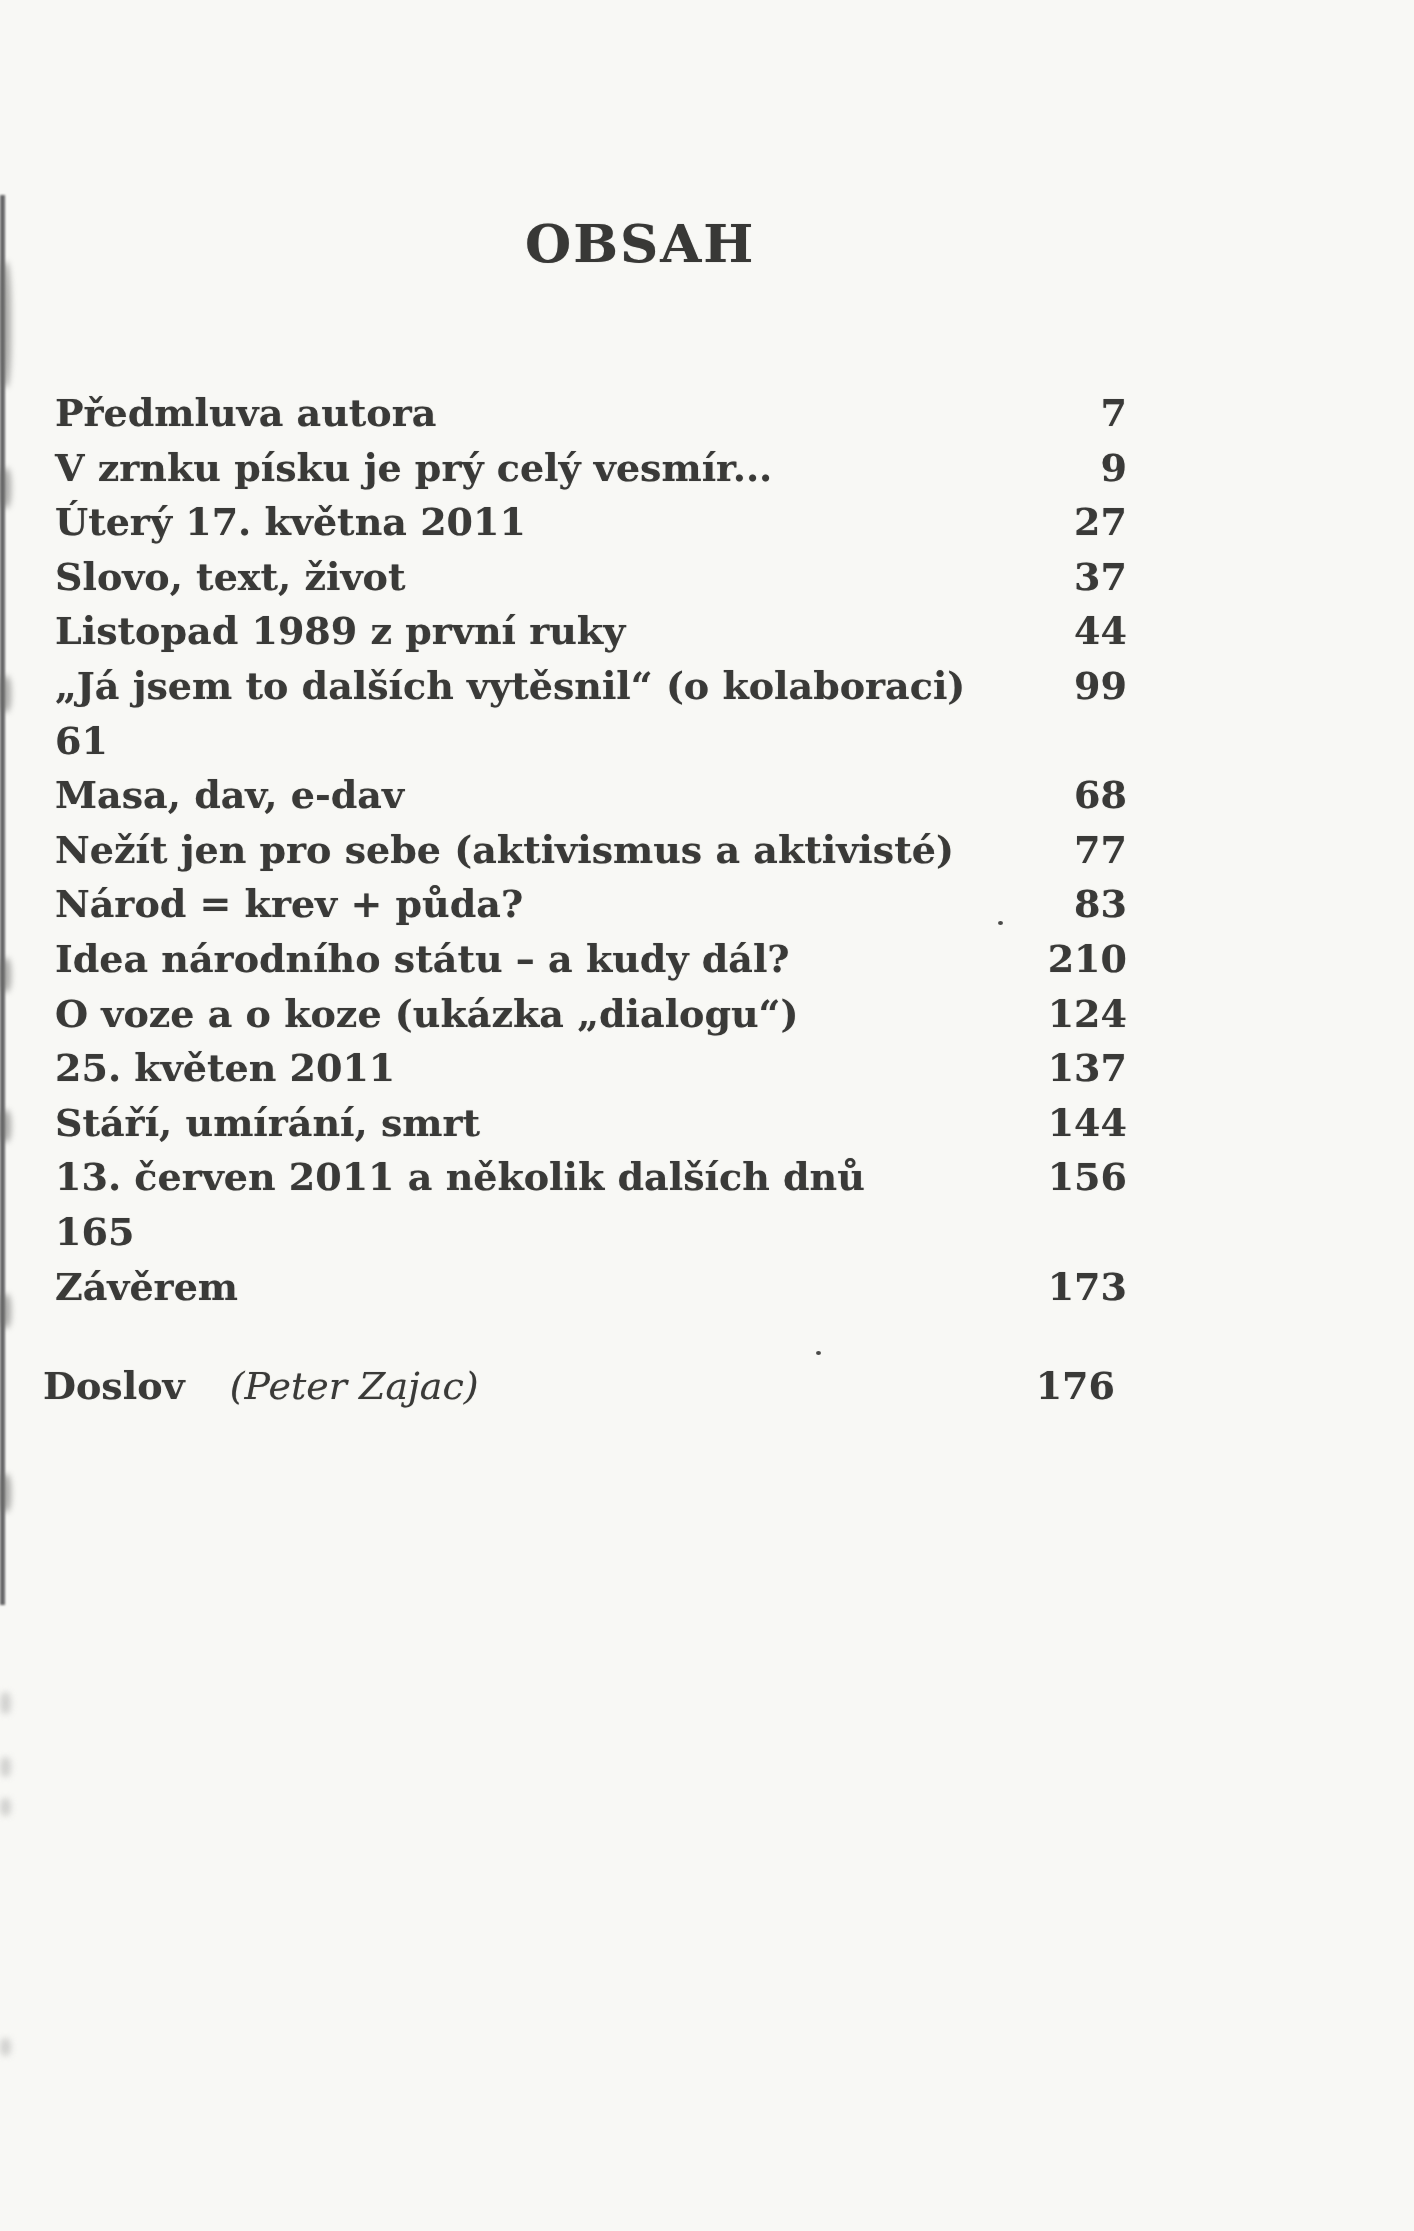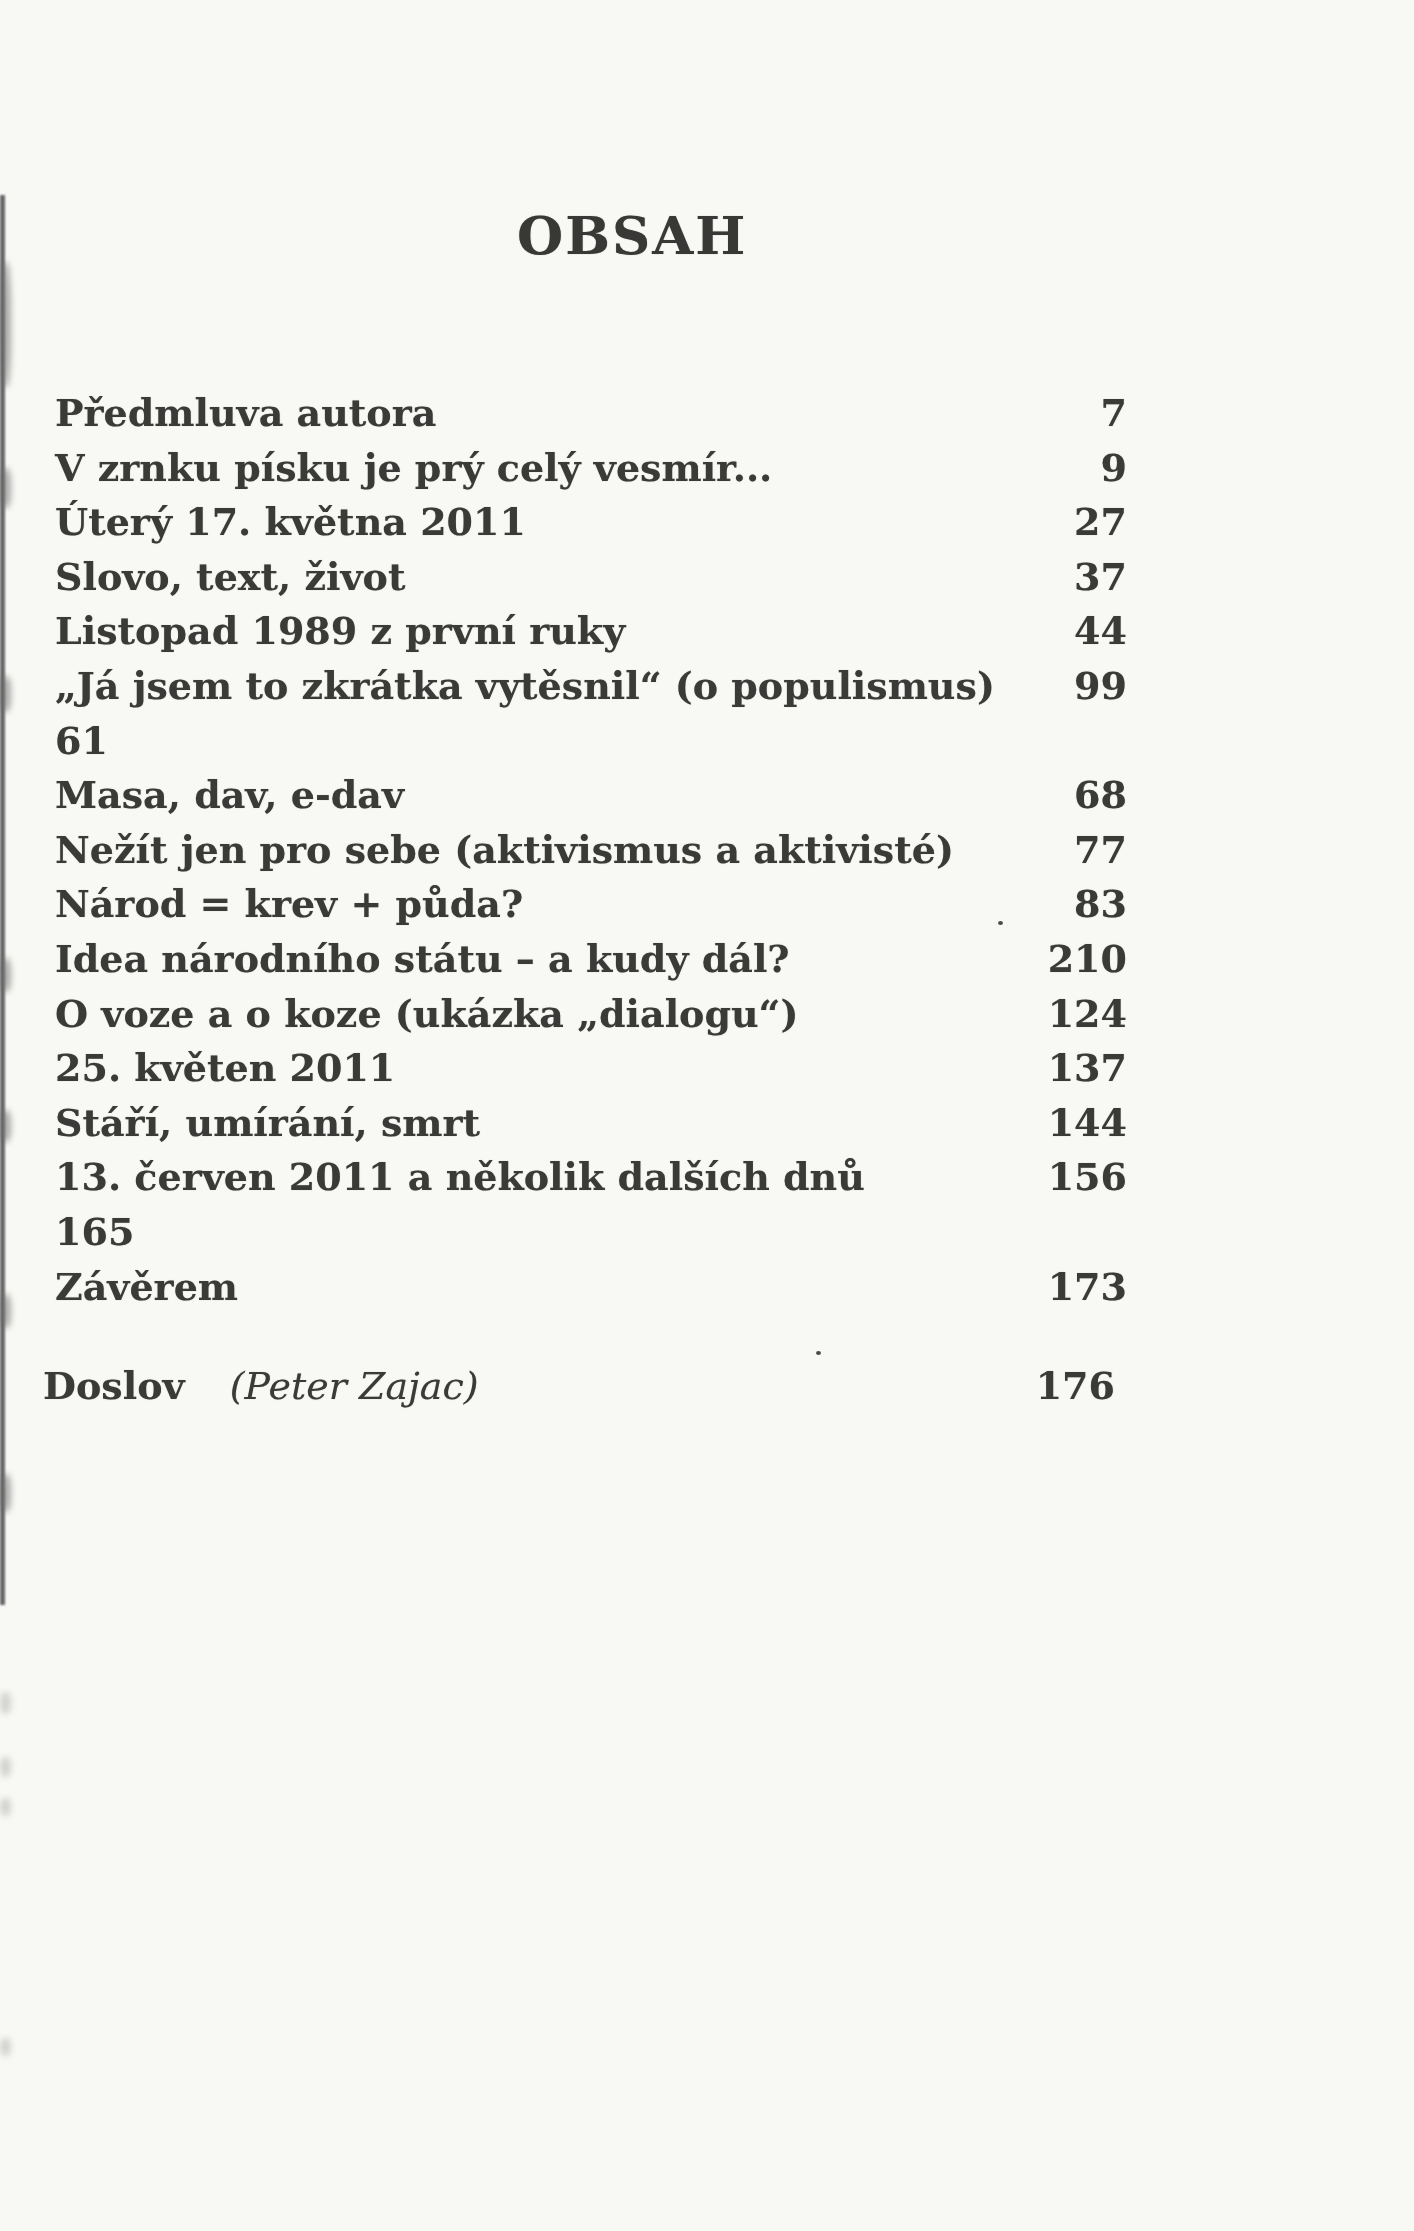--- a/index.html
+++ b/index.html
@@ -7,21 +7,21 @@
     position:relative;
     width:1414px;height:2231px;
     background:#f8f8f5;
     overflow:hidden;
     font-family:"DejaVu Serif", "Liberation Serif", serif;
     color:#3a3a38;
   }
   .title{
     position:absolute;
     left:509px;top:201px;
-    margin:8px;
+    margin:16px;
     font-size:53px;
     font-weight:bold;
     letter-spacing:2px;
     line-height:1;
     color:#383836;
     text-shadow:0 0 1px rgba(58,58,56,0.45);
   }
   .toc{
     position:absolute;
     left:43px;top:374px;
@@ -90,21 +90,21 @@
     </li>
       <li class="toc-row">
       <span class="label">Slovo, text, život</span>
       <span class="pg">37</span>
     </li>
       <li class="toc-row">
       <span class="label">Listopad 1989 z první ruky</span>
       <span class="pg">44</span>
     </li>
       <li class="toc-row">
-      <span class="label">„Já jsem to zkrátka vytěsnil“ (o populismus)</span>
+      <span class="label">„Já jsem to dalších vytěsnil“ (o kolaboraci)</span>
       <span class="pg">99</span>
     </li>
       <li class="toc-row">
       <span class="pg">61</span>
     </li>
       <li class="toc-row">
       <span class="label">Masa, dav, e-dav</span>
       <span class="pg">68</span>
     </li>
       <li class="toc-row">

